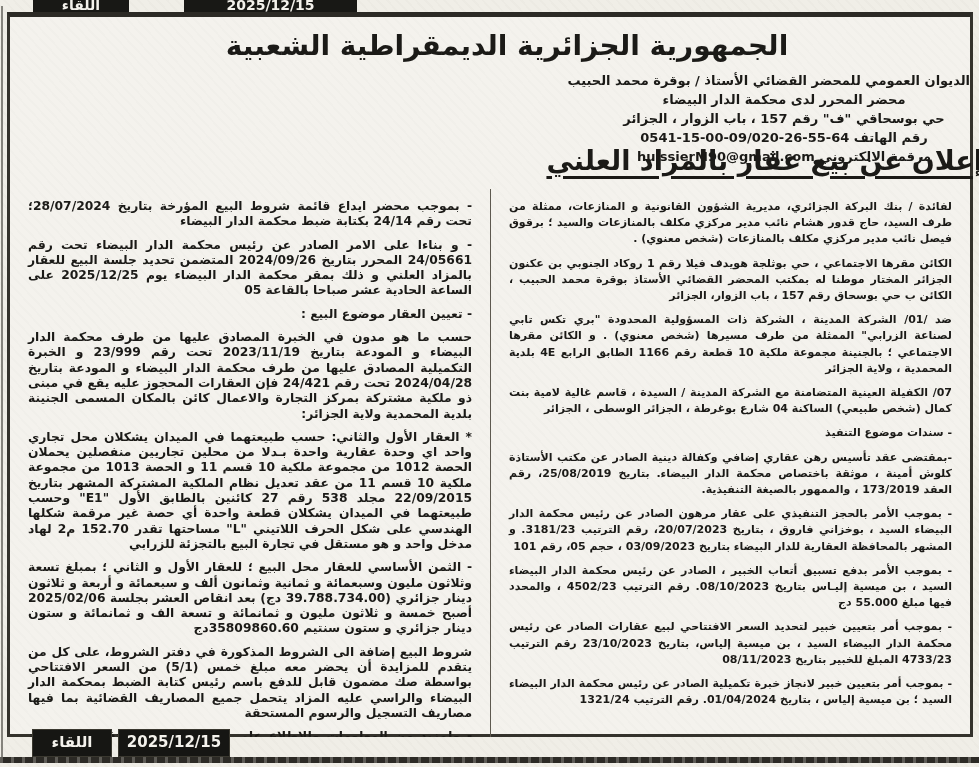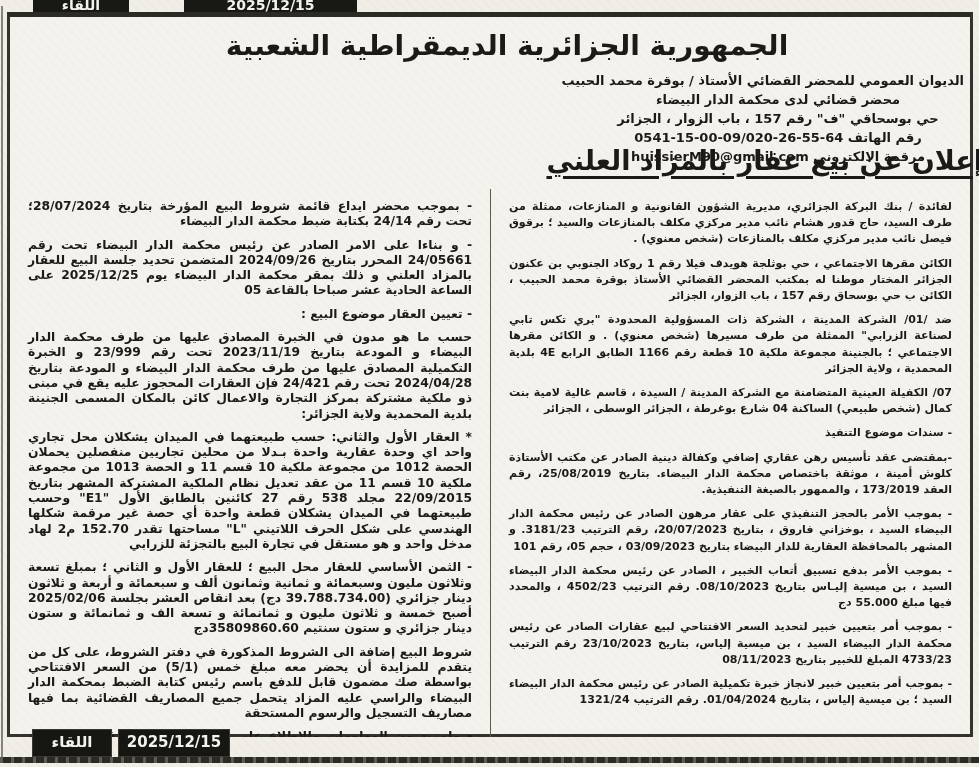--- a/index.html
+++ b/index.html
@@ -23,21 +23,21 @@
   
   .left-edge{position:absolute;left:1px;top:6px;bottom:4px;width:2px;background:rgba(45,43,38,.55);}
   
   .frame{position:absolute;left:7px;right:6px;top:12px;bottom:30px;
     border:3px solid #34322c;border-top:5px solid #2c2a25;
     background:rgba(255,255,255,.25);
   }
   .header{position:relative;height:172px;margin-left:34px;}
   .republic{position:absolute;top:12px;left:0;width:100%;margin:0;text-align:center;
     font-size:28px;font-weight:bold;letter-spacing:-.5px;}
-  .office{position:absolute;top:54px;right:6px;width:372px;text-align:center;
+  .office{position:absolute;top:54px;right:0;width:372px;text-align:center;
     font-size:13px;font-weight:bold;line-height:19px;}
   .office div{white-space:nowrap;}
   .ad-title{position:absolute;top:128px;left:13px;width:100%;margin:0;text-align:right;
     font-size:27px;font-weight:bold;
     text-decoration:underline;text-decoration-thickness:2.5px;text-underline-offset:6px;}
   
   .columns{display:flex;direction:rtl;height:548px;overflow:hidden;padding:0 4px;}
   .col{width:50%;box-sizing:border-box;font-weight:bold;text-align:justify;}
   .col-right{padding:2px 6px 0 10px;border-left:1.5px solid #5d594f;
     font-size:11px;line-height:16.2px;}
@@ -63,21 +63,21 @@
   </div>
   <div class="top-box tb2">
     <span>2025/12/15</span>
   </div>
 
   <div class="frame">
     <div class="header">
       <h1 class="republic">الجمهورية الجزائرية الديمقراطية الشعبية</h1>
       <div class="office">
         <div>الديوان العمومي للمحضر القضائي الأستاذ / بوقرة محمد الحبيب</div>
-        <div>محضر قضائي لدى محكمة الدار البيضاء</div>
+        <div>محضر المحرر لدى محكمة الدار البيضاء</div>
         <div>حي بوسحاقي "ف" رقم 157 ، باب الزوار ، الجزائر</div>
         <div>
           <span>رقم الهاتف</span>
           <span dir="ltr">0541-15-00-09/020-26-55-64</span>
         </div>
         <div>
           <span>مرقمة الالكتروني</span>
           <span dir="ltr">huissierM90@gmail.com</span>
         </div>
       </div>

